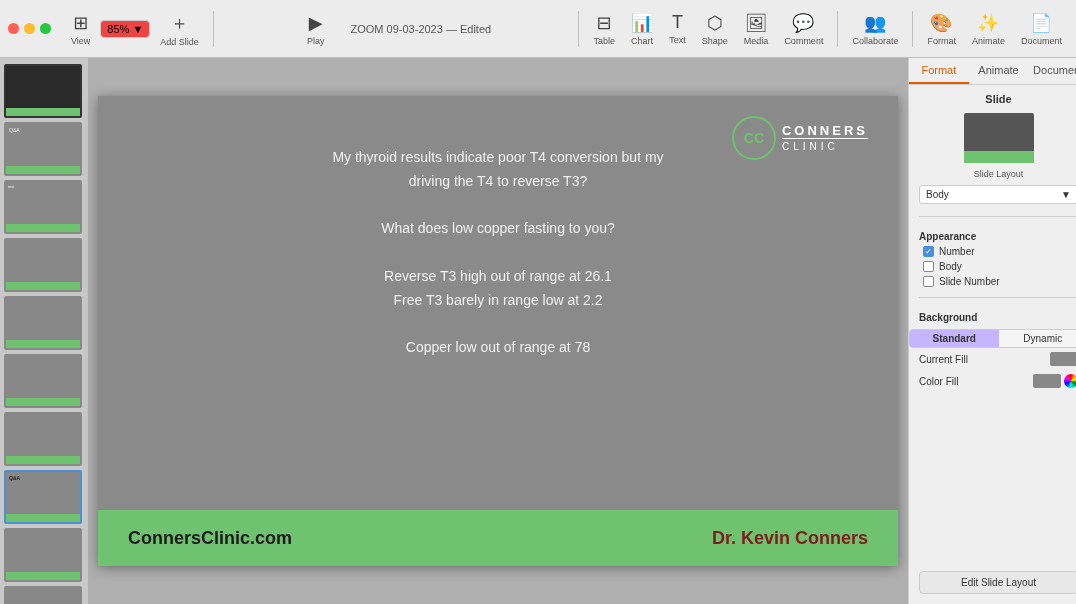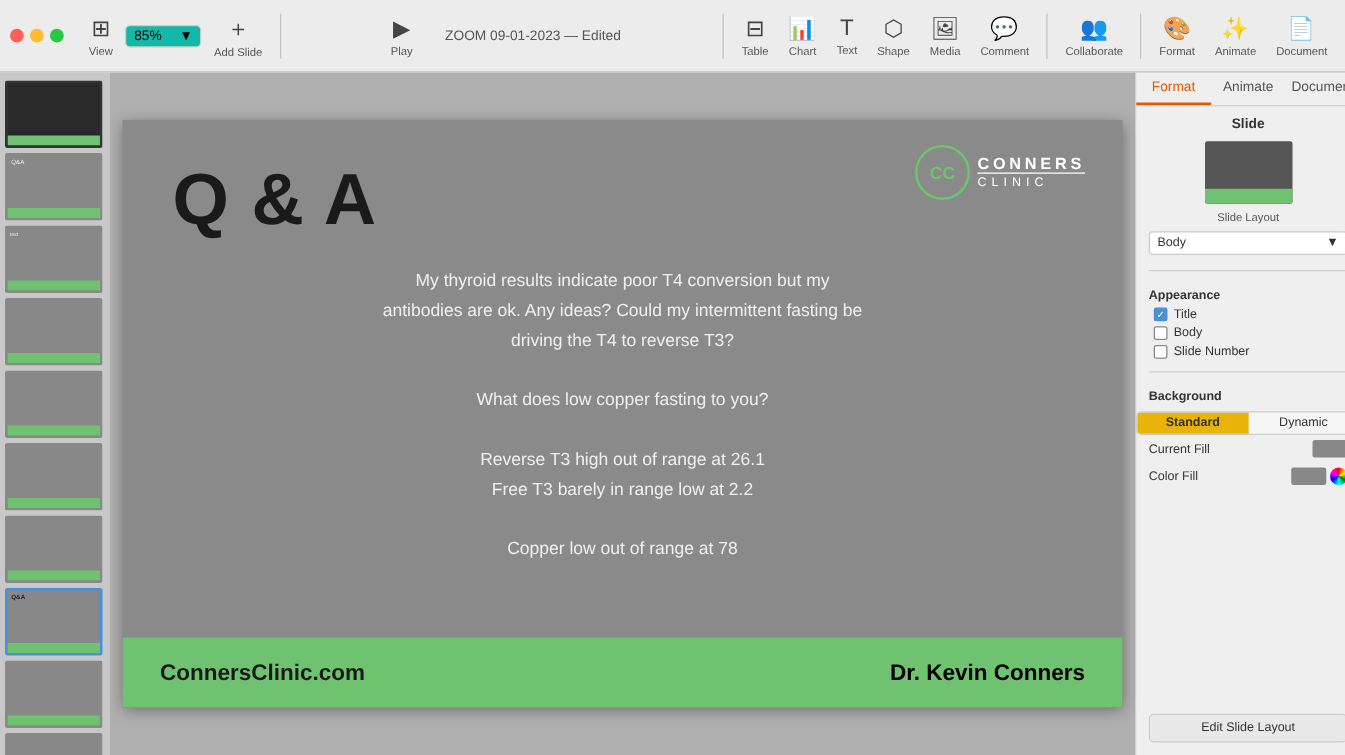--- a/index.html
+++ b/index.html
@@ -53,22 +53,22 @@
       align-items: center;
       gap: 20px;
     }
     .toolbar-title {
       font-size: 11px;
       color: #555;
     }
     .zoom-group {
       display: flex;
       align-items: center;
-      gap: 14px;
-      background: #14b8a6;
+      gap: 3px;
+      background: #ef4444;
       border: 1px solid #ccc;
       border-radius: 4px;
       padding: 2px 6px;
       font-size: 11px;
     }
     .traffic-lights {
       display: flex;
       gap: 5px;
       margin-right: 10px;
     }
@@ -201,21 +201,21 @@
       padding: 0 30px;
     }
     .slide-footer-left {
       font-size: 18px;
       font-weight: 700;
       color: #1a1a1a;
     }
     .slide-footer-right {
       font-size: 18px;
       font-weight: 700;
-      color: #000000;
+      color: #7f1d1d;
     }
 
     
     .right-panel {
       width: 180px;
       background: #efefef;
       border-left: 1px solid #d0d0d0;
       flex-shrink: 0;
       display: flex;
       flex-direction: column;
@@ -323,21 +323,21 @@
     .rp-bg-btn {
       flex: 1;
       text-align: center;
       font-size: 10px;
       padding: 3px 0;
       cursor: pointer;
       background: #f5f5f5;
       color: #333;
     }
     .rp-bg-btn.active {
-      background: #eab308;
+      background: #c4b5fd;
       font-weight: 600;
       box-shadow: 0 0 0 1px #ccc;
     }
     .rp-fill-row {
       display: flex;
       align-items: center;
       justify-content: space-between;
       padding: 4px 10px;
       font-size: 10px;
       color: #333;
@@ -397,21 +397,21 @@
     <span class="tb-label">Add Slide</span>
   </div>
 
   <div class="toolbar-separator"></div>
 
   <div class="toolbar-center">
     <div class="toolbar-group">
       <span class="tb-icon">▶</span>
       <span class="tb-label">Play</span>
     </div>
-    <span class="toolbar-title">ZOOM 09-01-2023 — Edited</span>
+    <span class="toolbar-title">ZOOM 09-03-2023 — Edited</span>
   </div>
 
   <div class="toolbar-separator"></div>
 
   <div class="toolbar-group">
     <span class="tb-icon">⊟</span>
     <span class="tb-label">Table</span>
   </div>
   <div class="toolbar-group">
     <span class="tb-icon">📊</span>
@@ -526,25 +526,23 @@
         <div class="slide-logo-circle">
           <span>CC</span>
         </div>
         <div class="slide-logo-text">
           <span class="slide-logo-conners">CONNERS</span>
           <span class="slide-logo-clinic">CLINIC</span>
         </div>
       </div>
 
       <div class="slide-body">
-        <div class="slide-title">Q &amp; A</div>
 
         <div class="slide-content">
           <div>My thyroid results indicate poor T4 conversion but my</div>
-          <div>antibodies are ok. Any ideas? Could my intermittent fasting be</div>
           <div>driving the T4 to reverse T3?</div>
           <br>
           <div>What does low copper fasting to you?</div>
           <br>
           <div>Reverse T3 high out of range at 26.1</div>
           <div>Free T3 barely in range low at 2.2</div>
           <br>
           <div>Copper low out of range at 78</div>
         </div>
       </div>
@@ -575,21 +573,21 @@
       <span>Body</span>
       <span>▼</span>
     </div>
 
     <div class="rp-divider"></div>
 
     <div class="rp-subsection">Appearance</div>
 
     <div class="rp-checkbox-row">
       <div class="rp-checkbox checked"></div>
-      <span>Title</span>
+      <span>Number</span>
     </div>
     <div class="rp-checkbox-row">
       <div class="rp-checkbox"></div>
       <span>Body</span>
     </div>
     <div class="rp-checkbox-row">
       <div class="rp-checkbox"></div>
       <span>Slide Number</span>
     </div>
 

